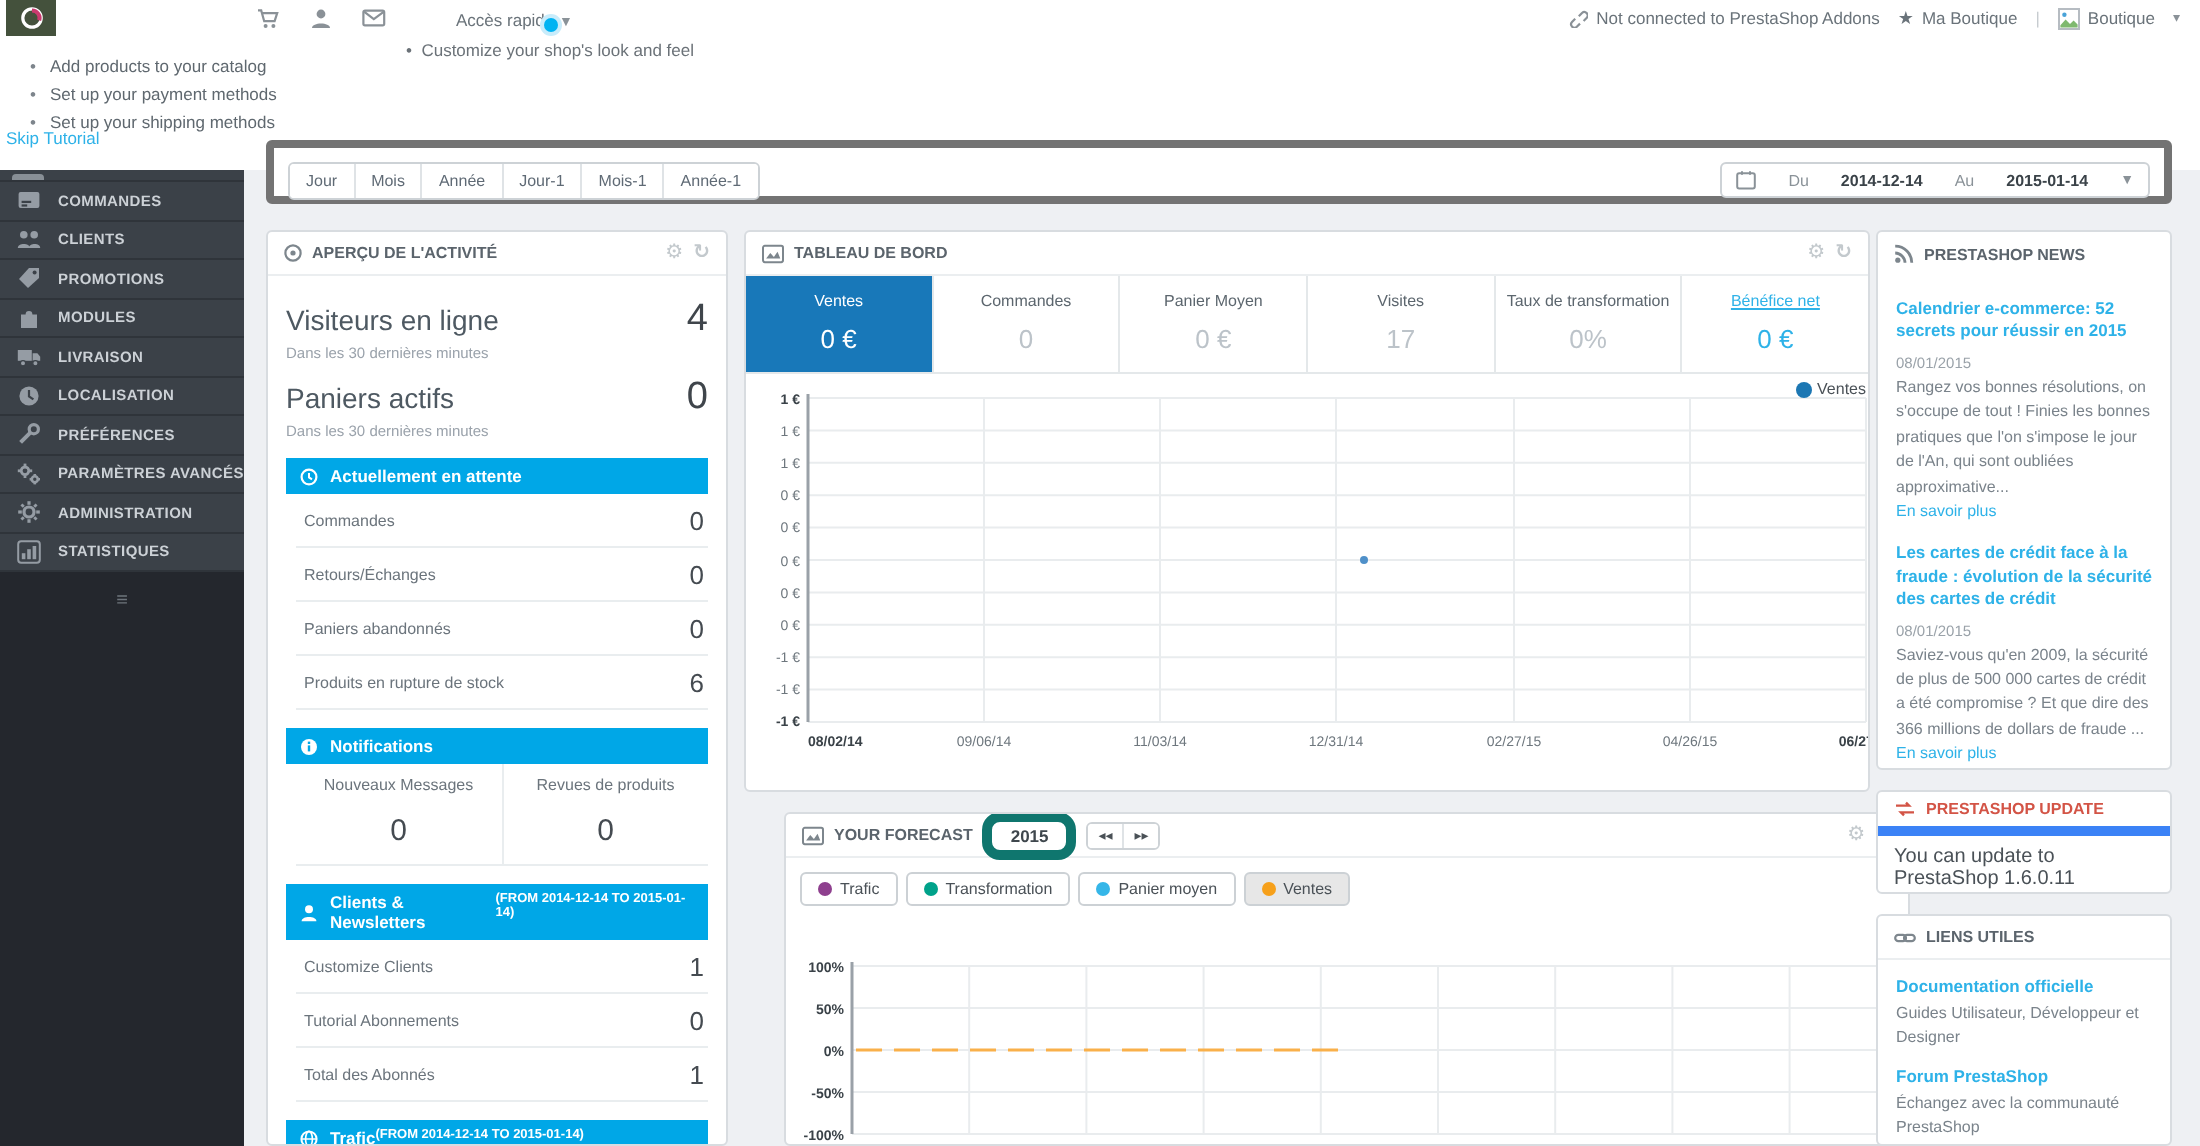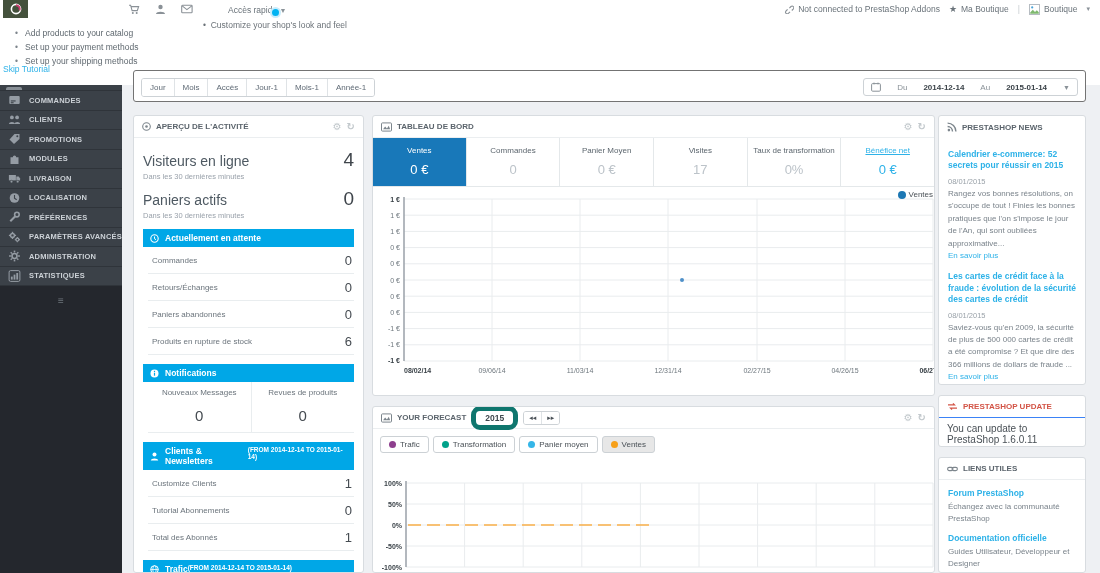--- a/index.html
+++ b/index.html
@@ -28,21 +28,21 @@
   
   .sidebar { position:absolute; left:0; top:85px; width:122px; height:488px; background:#24272d; }
   .side-list { background:#3b4148; }
   .side-item { display:flex; align-items:center; gap:8px; height:19.5px; padding-left:8px; border-bottom:1px solid #2f343a; color:#ccd1d6; font-size:7.5px; font-weight:bold; letter-spacing:.2px; cursor:pointer; }
   .side-item svg { flex:none; }
   .side-partial { height:6px; overflow:hidden; background:#3b4148; border-bottom:1px solid #2f343a; }
   .side-partial .stub { width:16px; height:10px; margin:2px 0 0 6px; background:#888f96; border-radius:2px; }
   .collapse { margin:9px auto 0; width:14px; text-align:center; color:#6d747b; font-size:10px; cursor:pointer; }
 
   
-  .toolbar { position:absolute; left:133px; top:70px; width:953px; height:32px; background:#fff; border:1px solid #737373; border-radius:3px; }
+  .toolbar { position:absolute; left:133px; top:70px; width:953px; height:32px; background:#fff; border:4px solid #737373; border-radius:3px; }
   .btn-group { position:absolute; display:inline-flex; border:1px solid #cdd2d6; border-radius:3px; overflow:hidden; background:#fff; }
   .btn-group .gbtn { padding:4px 8px; font-size:8px; color:#5f6a75; border-right:1px solid #dfe3e6; background:#fff; cursor:pointer; white-space:nowrap; }
   .btn-group .gbtn:last-child { border-right:none; }
   .range-group { left:7px; top:7px; }
   .datebtn { position:absolute; right:7px; top:7px; display:flex; align-items:center; gap:16px; border:1px solid #cdd2d6; border-radius:3px; background:#fff; padding:3px 7px; font-size:8px; color:#8a9298; cursor:pointer; }
   .datebtn b { color:#3a4248; }
 
   
   .panel { position:absolute; background:#fff; border:1px solid #d8dce0; border-radius:3px; overflow:hidden; }
   .phead { display:flex; align-items:center; gap:5px; height:22px; padding:0 8px; border-bottom:1px solid #ebeef0; color:#5b646c; font-weight:bold; font-size:8px; }
@@ -282,21 +282,21 @@
         <span>STATISTIQUES</span>
       </div>
     </div>
     <div class="collapse"><span>≡</span></div>
   </div>
 
   <div class="toolbar">
     <div class="btn-group range-group">
       <span class="gbtn">Jour</span>
       <span class="gbtn">Mois</span>
-      <span class="gbtn">Accès</span>
+      <span class="gbtn">Année</span>
       <span class="gbtn">Jour-1</span>
       <span class="gbtn">Mois-1</span>
       <span class="gbtn">Année-1</span>
     </div>
     <div class="datebtn">
       <svg width="10" height="10" viewBox="0 0 10 10">
           <rect x="0.6" y="1.6" width="8.8" height="7.6" rx="1" fill="none" stroke="#8a9298" stroke-width="1"></rect>
           <line x1="3" y1="0.6" x2="3" y2="2.4" stroke="#8a9298"></line>
           <line x1="7" y1="0.6" x2="7" y2="2.4" stroke="#8a9298"></line>
         </svg>
@@ -511,21 +511,21 @@
           <text class="tick" x="288" y="184" text-anchor="middle">12/31/14</text>
           <text class="tick" x="377" y="184" text-anchor="middle">02/27/15</text>
           <text class="tick" x="465" y="184" text-anchor="middle">04/26/15</text>
           <text class="tick bold" x="553" y="184" text-anchor="middle">06/27/15</text>
         </g>
         <circle cx="302" cy="91" r="2" fill="#4f90c9"></circle>
       </svg>
     </div>
   </div>
 
-  <div class="panel" style="left:372px;top:406px;width:563px;height:167px;">
+  <div class="panel" style="left:392px;top:406px;width:563px;height:167px;">
     <div class="phead">
       <span class="hico">
         <svg width="11" height="10" viewBox="0 0 12 11">
             <rect x="0.5" y="1" width="11" height="9" rx="1" fill="none" stroke="#7d868d" stroke-width="1.1"></rect>
             <path d="M2.2 8 4.5 5l2 2.1 2-2.9L10 8z" fill="#7d868d"></path>
           </svg>
       </span>
       <span>YOUR FORECAST</span>
       <span class="yearpill">2015</span>
       <span class="navgrp">
@@ -601,21 +601,21 @@
       <div class="news-date">08/01/2015</div>
       <div class="news-ex"><span>Rangez vos bonnes résolutions, on s'occupe de tout ! Finies les bonnes pratiques que l'on s'impose le jour de l'An, qui sont oubliées approximative...</span><br><span class="news-more">En savoir plus</span></div>
       <div class="news-title">Les cartes de crédit face à la fraude : évolution de la sécurité des cartes de crédit</div>
       <div class="news-date">08/01/2015</div>
       <div class="news-ex"><span>Saviez-vous qu'en 2009, la sécurité de plus de 500 000 cartes de crédit a été compromise ? Et que dire des 366 millions de dollars de fraude ...</span> <span class="news-more">En savoir plus</span></div>
 
     </div>
   </div>
 
   <div class="panel" style="left:938px;top:395px;width:148px;height:52px;">
-    <div class="phead redhead" style="border-bottom:1px solid #3b82f6;">
+    <div class="phead redhead" style="border-bottom:5px solid #3b82f6;">
       <span class="hico">
         <svg width="11" height="9" viewBox="0 0 11 9">
             <path d="M1 2.8h6.5L6 1.3M10 6.2H3.5L5 7.7" fill="none" stroke="#d35446" stroke-width="1.2"></path>
           </svg>
       </span>
       <span>PRESTASHOP UPDATE</span>
     </div>
     <div class="upd-body">
       <span>You can update to PrestaShop 1.6.0.11</span><br>
       
@@ -626,25 +626,25 @@
     <div class="phead">
       <span class="hico">
         <svg width="11" height="8" viewBox="0 0 11 8">
             <rect x="0.6" y="2.4" width="5.4" height="3.2" rx="1.6" fill="none" stroke="#7d868d" stroke-width="1.1"></rect>
             <rect x="5" y="2.4" width="5.4" height="3.2" rx="1.6" fill="none" stroke="#7d868d" stroke-width="1.1"></rect>
           </svg>
       </span>
       <span>LIENS UTILES</span>
     </div>
     <div class="link-item">
+      <div class="link-title">Documentation officielle</div>
+      <div class="link-desc">Guides Utilisateur, Développeur et Designer</div>
+    </div>
+    <div class="link-item">
       <div class="link-title">Forum PrestaShop</div>
       <div class="link-desc">Échangez avec la communauté PrestaShop</div>
     </div>
     <div class="link-item">
-      <div class="link-title">Documentation officielle</div>
-      <div class="link-desc">Guides Utilisateur, Développeur et Designer</div>
-    </div>
-    <div class="link-item">
       
     </div>
   </div>
 
 </div>
 
 </body></html>

